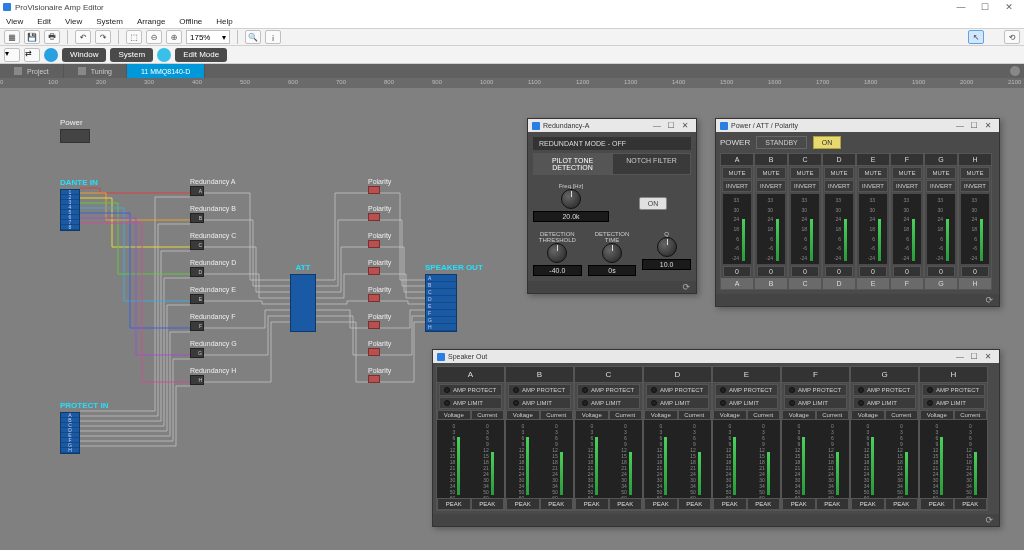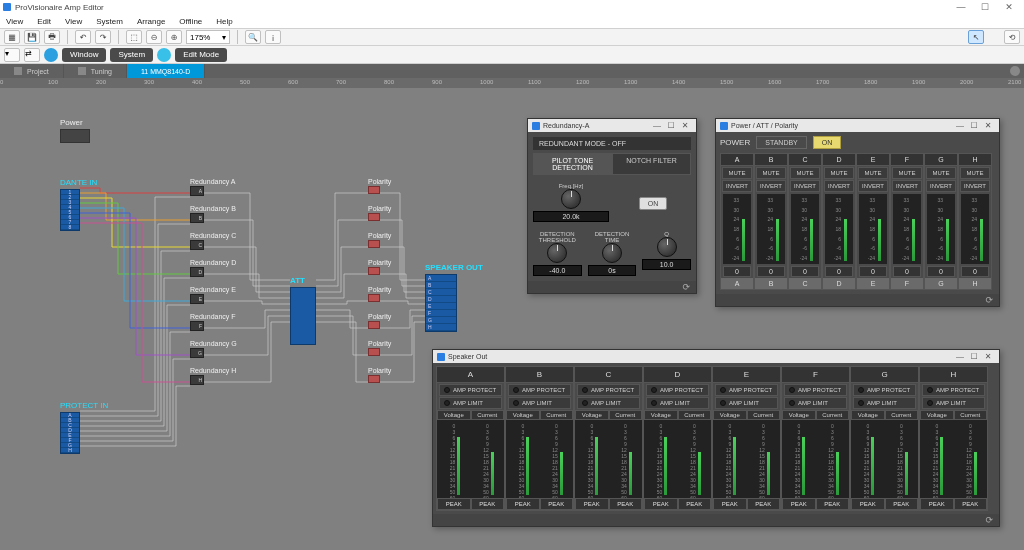--- a/index.html
+++ b/index.html
@@ -40,32 +40,32 @@
 
 .canvas { position: relative; width: 1024px; height: 462px; background: #808080; }
 
 
 .powerbox { position: absolute; left: 60px; top: 30px; }
 .powerbox .lbl { color: #eee; font-size: 8px; }
 .powerbox .sq { width: 30px; height: 14px; background: #444; border: 1px solid #333; margin-top: 2px; }
 
 
 .ioblock { position: absolute; }
-.ioblock .lbl { color: #22e0ff; font-size: 8px; font-weight: normal; }
+.ioblock .lbl { color: #22e0ff; font-size: 8px; font-weight: bold; }
 .ioblock .body { width: 20px; background: #1a5aa5; border: 1px solid #0d3a6a; margin-top: 2px; display:flex; flex-direction:column; }
 .ioblock .port { height: 5px; border-bottom:1px solid #114a85; font-size:5px; color:#cce; text-align:center; line-height:5px; }
 
 
 .node { position: absolute; }
 .node .lbl { color: #eee; font-size: 7px; white-space: nowrap; }
 .node .body { width: 14px; height: 10px; background: #3a3a3a; border: 1px solid #222; margin-top: 1px; display:flex; align-items:center; justify-content:flex-end; font-size:5px; color:#ccc; padding-right:1px; }
 .node.pol .body { background:#b85050; border-color:#7a3030; width:12px; height:8px; }
 
 
-.attblock { position: absolute; left: 290px; top: 188px; }
+.attblock { position: absolute; left: 290px; top: 175px; text-align: center; }
 .attblock .lbl { color:#22e0ff; font-size:8px; font-weight:bold; }
 .attblock .body { width:26px; height:58px; background:#1a5aa5; border:1px solid #0d3a6a; margin-top:2px; }
 
 
 .spkblock { position: absolute; left: 425px; top: 175px; }
 .spkblock .lbl { color:#22e0ff; font-size:8px; font-weight:bold; }
 .spkblock .body { width:32px; height:58px; background:#1a5aa5; border:1px solid #0d3a6a; margin-top:2px; display:flex; flex-direction:column; }
 .spkblock .port { flex:1; border-bottom:1px solid #114a85; font-size:5px; color:#cce; text-align:left; padding-left:2px; display:flex; align-items:center; }
 
 

